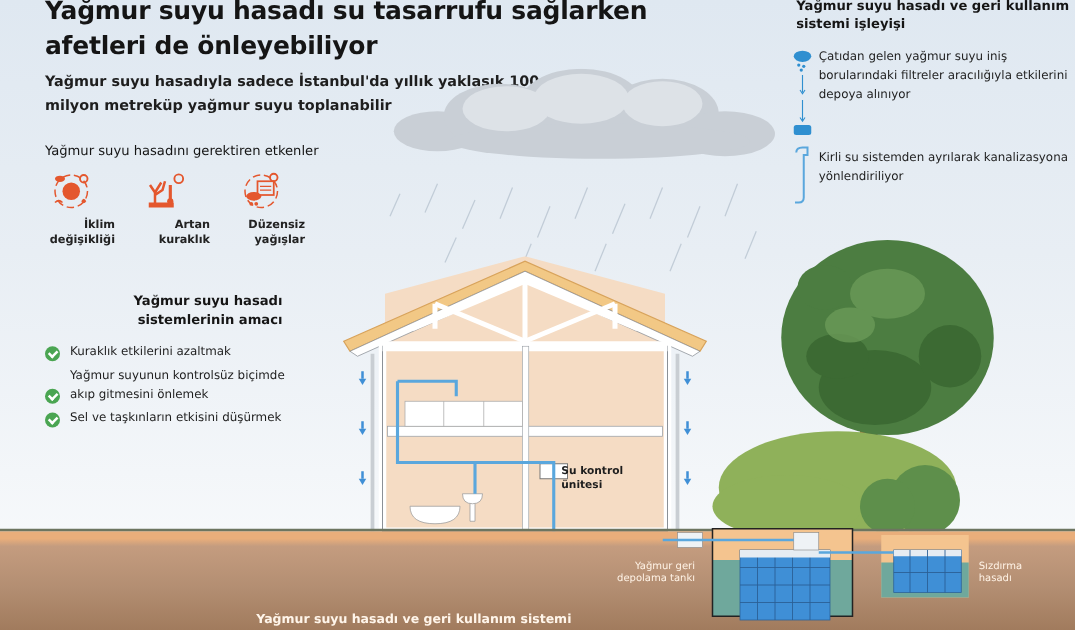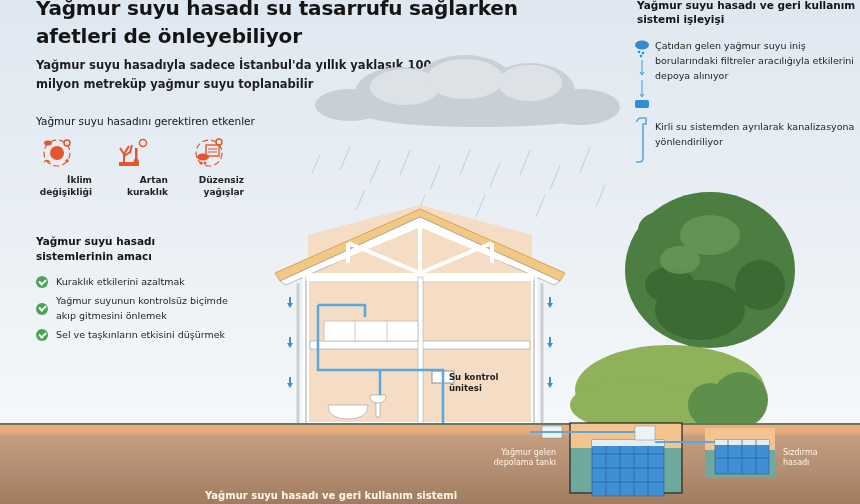--- a/index.html
+++ b/index.html
@@ -23,23 +23,23 @@
     font-size: 11.5px; font-weight: 700; line-height: 19px; color: #1e1e1e;
   }
 
   
   .factors-title { left: 36px; top: 115px; font-size: 10.5px; font-weight: 400; color: #151515; }
   .factor { top: 136px; width: 70px; text-align: center; }
   .factor .ic { width: 34px; height: 34px; margin: 0 auto 4px; display: block; }
   .factor .lbl { font-size: 9px; line-height: 12px; color: #222; font-weight: 700; text-align: right; }
 
   
-  .purpose-title { left: 36px; top: 234px; font-size: 10.5px; font-weight: 700; line-height: 15px; color: #151515; width: 190px; }
+  .purpose-title { left: 36px; top: 234px; font-size: 10.5px; font-weight: 700; line-height: 15px; color: #151515; width: 190px; text-align: right; }
   .purpose-list { left: 36px; top: 274px; width: 200px; list-style: none; }
-  .purpose-list li { display: flex; align-items: center; font-size: 9.5px; line-height: 15px; color: #1e1e1e; margin-bottom: 4px; }
+  .purpose-list li { display: flex; align-items: flex-end; font-size: 9.5px; line-height: 15px; color: #1e1e1e; margin-bottom: 4px; }
   .check { flex: 0 0 12px; width: 12px; height: 12px; border-radius: 50%; background: #4aa552; margin: 1px 8px 0 0; position: relative; }
   .check::after { content: ""; position: absolute; left: 3px; top: 2.5px; width: 5px; height: 3px; border-left: 2px solid #fff; border-bottom: 2px solid #fff; transform: rotate(-45deg); }
 
   
   .proc-title { left: 637px; top: -2px; width: 220px; font-size: 10.5px; font-weight: 700; line-height: 14px; color: #151515; }
   .proc-step { left: 655px; width: 200px; font-size: 9.5px; line-height: 15px; color: #1e1e1e; }
   .proc-icons { left: 632px; top: 38px; width: 20px; height: 130px; }
 
   
   .ground {
@@ -291,14 +291,14 @@
   <rect x="185" y="20" width="54" height="34" fill="#3f8fd6" stroke="#2a5f95" stroke-width="0.6"></rect>
   <rect x="185" y="20" width="54" height="5" fill="#e6ecf2"></rect>
   <g stroke="#2a5f95" stroke-width="0.7">
     <line x1="198" y1="20" x2="198" y2="54"></line>
       <line x1="212" y1="20" x2="212" y2="54"></line>
       <line x1="226" y1="20" x2="226" y2="54"></line>
     <line x1="185" y1="38" x2="239" y2="38"></line>
   </g>
   <line x1="125" y1="22" x2="185" y2="22" stroke="#5aa7dd" stroke-width="2"></line>
 </svg>
-<div class="abs tank-label" style="left:470px;top:448px;width:86px">Yağmur gelen depolama tankı</div>
+<div class="abs tank-label" style="left:470px;top:448px;width:86px">Yağmur geri depolama tankı</div>
 <div class="abs tank-label" style="left:783px;top:448px;width:50px;text-align:left">Sızdırma hasadı</div>
 
 </body></html>

